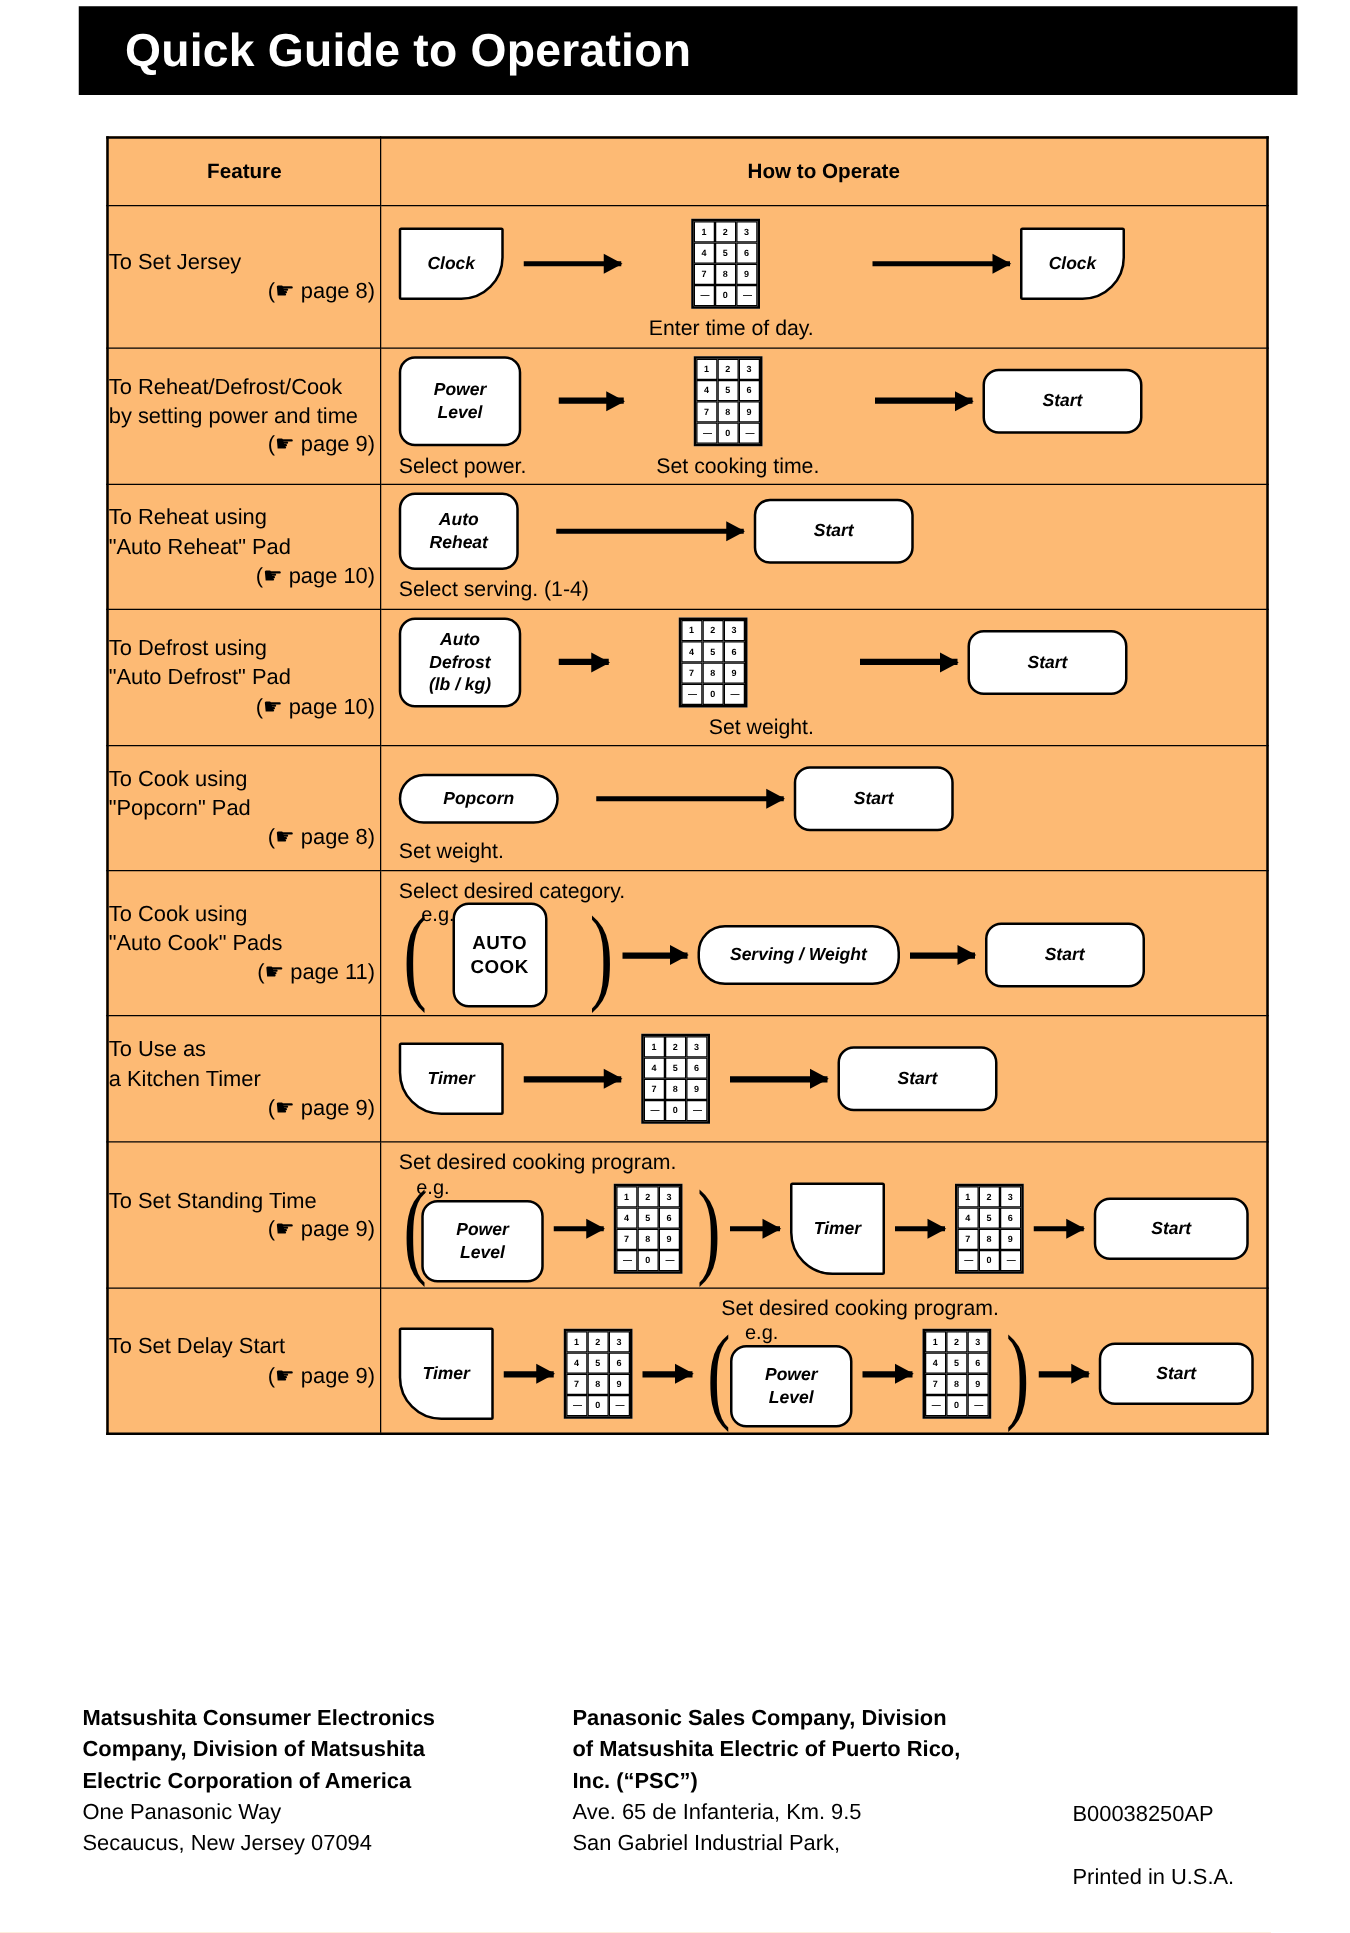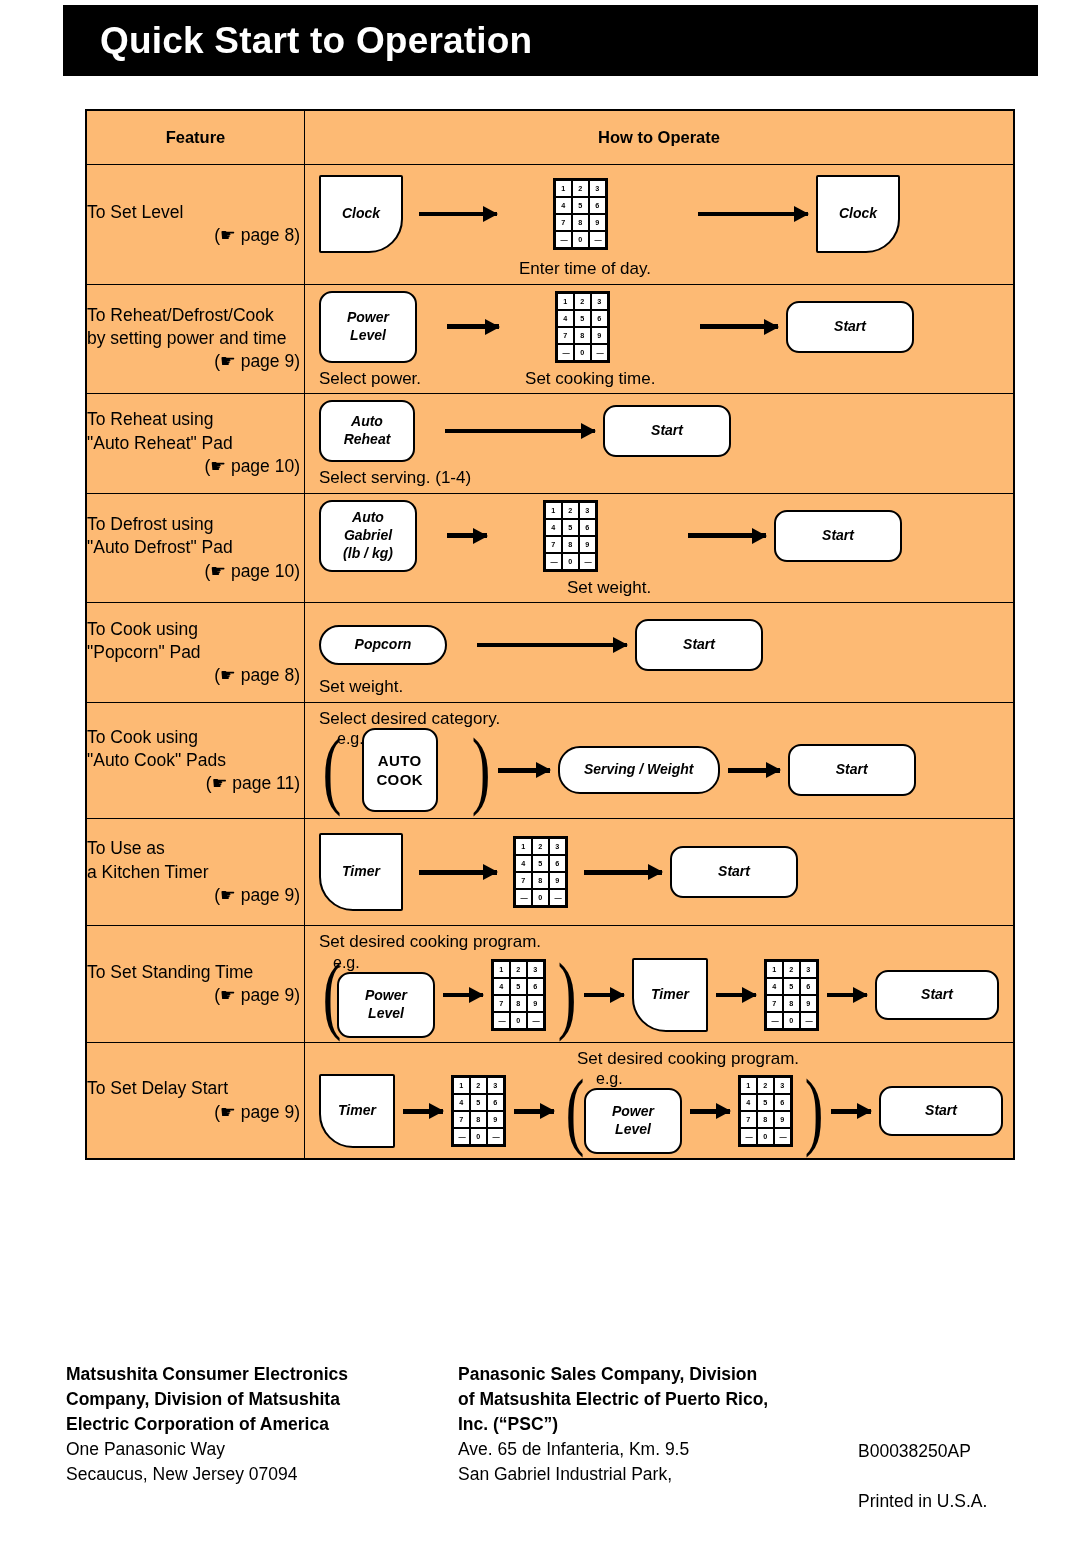--- a/index.html
+++ b/index.html
@@ -108,21 +108,21 @@
     font-size: 14px;
     line-height: 1.28;
     box-sizing: border-box;
     flex: 0 0 auto;
   }
   .pad.rounded      { border-radius: 13px; }
   .pad.pill         { border-radius: 22px; }
   .pad.clockshape   { border-radius: 2px 2px 34px 2px; }
   .pad.timershape   { border-radius: 2px 2px 2px 34px; }
 
-  .pad-sq  { width: 84px;  height: 78px; }
+  .pad-sq  { width: 84px;  height: 58px; }
   .pad-std { width: 98px;  height: 72px; }
   .pad-sm  { width: 96px;  height: 62px; }
   .pad-pill{ width: 128px; height: 40px; }
   .pad-wide{ width: 162px; height: 48px; text-align: center; }
   .pad-start{ width: 128px; height: 52px; }
   .pad-autocook { width: 76px; height: 84px; font-style: normal; font-size: 15px; letter-spacing: .4px;}
 
   
   .keypad {
     flex: 0 0 auto;
@@ -222,39 +222,39 @@
   .f-col-2 { width: 400px; }
   .f-col-3 { width: 190px; }
   .f-bold { font-weight: bold; }
   .f-line { white-space: nowrap; }
   .f-gap  { height: 25.5px; }
 </style>
 </head>
 <body>
 
 <div class="banner">
-  <div class="banner-title">Quick Start to Operation</div>
+  <div class="banner-title">Quick Guide to Operation</div>
 </div>
 
 <table class="guide-table">
   <colgroup>
       <col class="col-feature">
       <col class="col-how">
     </colgroup>
   <thead>
     <tr>
       <th class="hdr">Feature</th>
       <th class="hdr">How to Operate</th>
     </tr>
   </thead>
   <tbody>
 
     <tr>
       <td class="feature-cell">
-        <div>To Set Level</div>
+        <div>To Set Jersey</div>
         <span class="page-ref">(☛ page 8)</span>
       </td>
       <td class="how-cell">
         <div class="flow" style="padding-top:10px;">
           <div class="pad pad-sq clockshape">
             <span>Clock</span>
           </div>
           <div class="spacer-s"></div>
           <div class="arrow arr-m">
               <div class="shaft"></div>
@@ -416,21 +416,21 @@
     <tr>
       <td class="feature-cell">
         <div>To Defrost using</div>
         <div>"Auto Defrost" Pad</div>
         <span class="page-ref">(☛ page 10)</span>
       </td>
       <td class="how-cell">
         <div class="flow">
           <div class="pad pad-std rounded">
             <span><span>Auto</span><br>
-            <span>Gabriel</span><br>
+            <span>Defrost</span><br>
             <span>(lb / kg)</span></span>
           </div>
           <div class="spacer-m"></div>
           <div class="arrow arr-xs">
               <div class="shaft"></div>
               <div class="head"></div>
             </div>
           <div class="spacer-l"></div>
           <div class="keypad">
             <div class="key">

